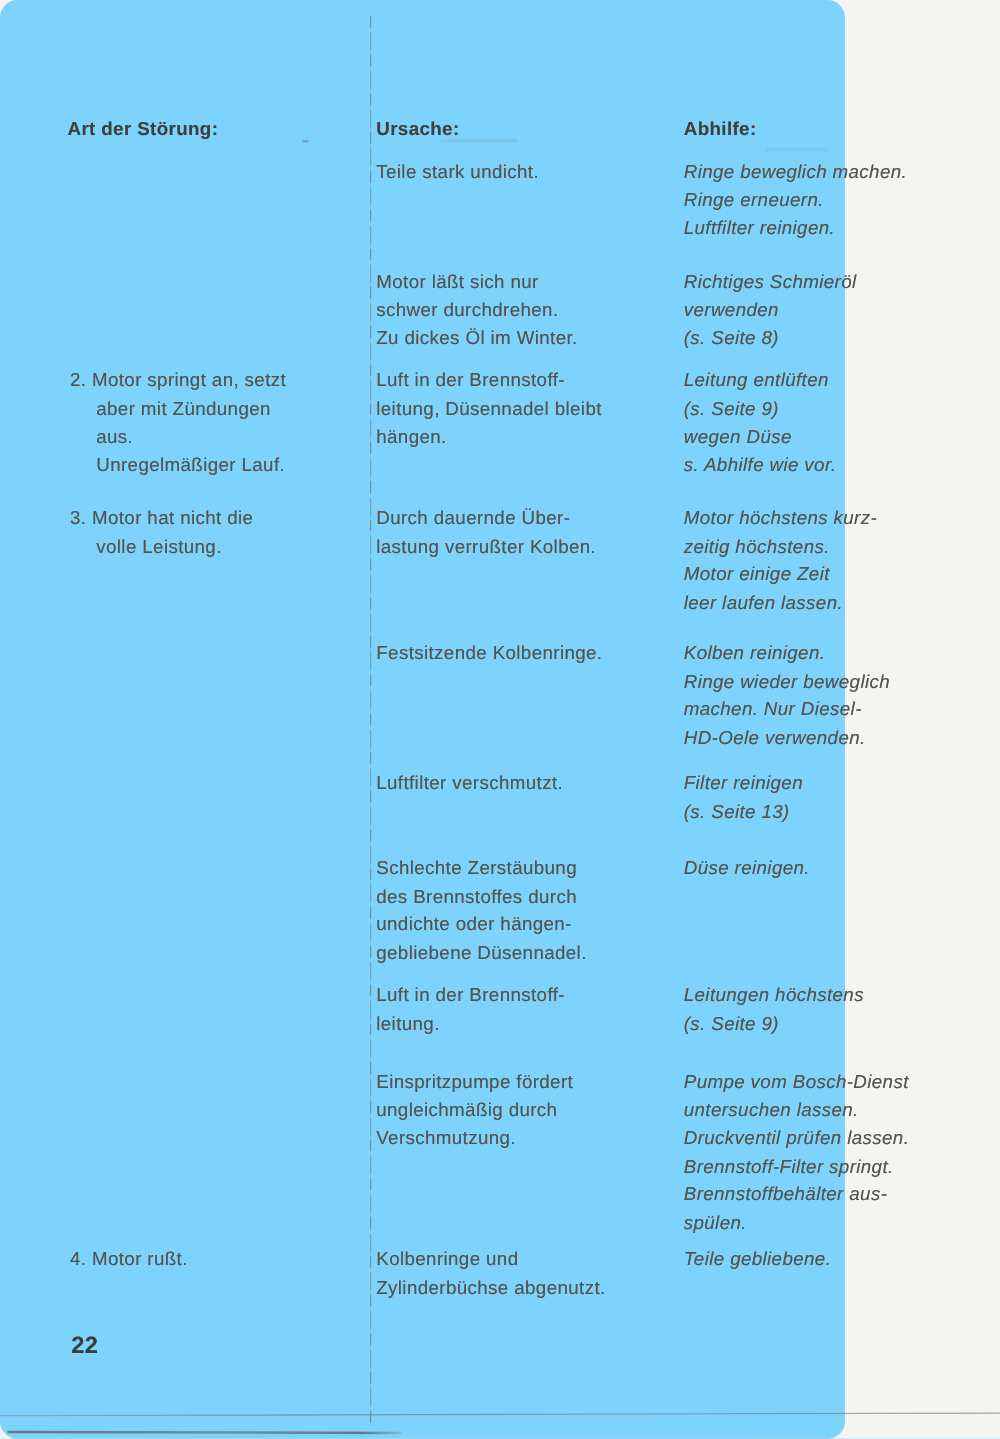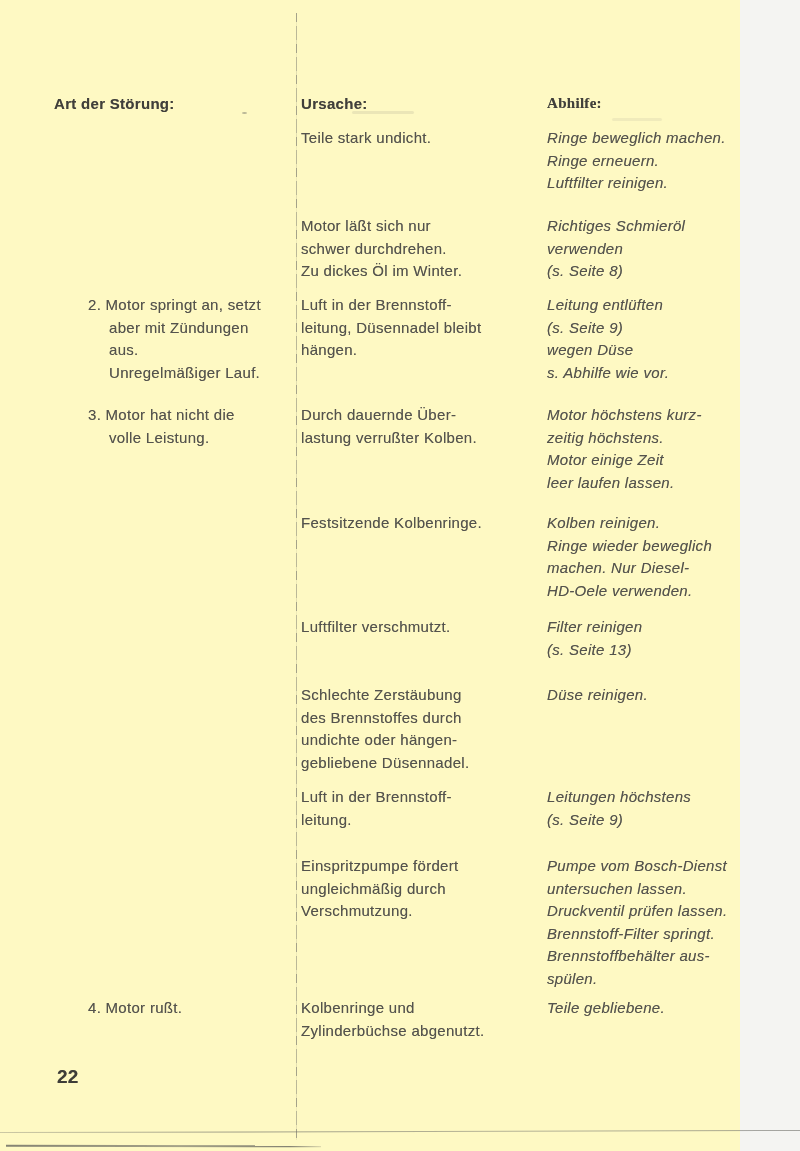--- a/index.html
+++ b/index.html
@@ -4,39 +4,40 @@
 <style>
   html,body{margin:0;padding:0;}
   body{
     width:800px;height:1151px;
     background:#f4f4f2;
     font-family:"Liberation Sans", sans-serif;
     overflow:hidden;
   }
   .page{
     position:relative;
-    width:740px;height:1151px;
-    background:#fef9c3;
+    width:676px;height:1151px;
+    background:#7dd3fc;
     color:#54534d;
     font-size:15px;
     letter-spacing:0.3px;
+    border-radius:14px;
   }
   
   .page .line, .page .hdr, .page .pageno{
     text-shadow:0 0 0.5px rgba(90,89,84,0.55);
     white-space:nowrap;
   }
   .hdr{
     position:absolute;
     font-weight:700;
     color:#403f3a;
   }
   .row{position:absolute;left:0;width:800px;}
   .col{position:absolute;top:0;line-height:22.5px;}
-  .col-fault{left:56px;margin-left:32px;}
+  .col-fault{left:56px;}
   .col-cause{left:301px;}
   .col-remedy{left:547px;font-style:italic;}
   .line.indent{padding-left:21px;}
   .pageno{
     position:absolute;
     left:57px;top:1066px;
     font-weight:700;
     color:#3e3d38;
     font-size:19px;
   }
@@ -90,21 +91,21 @@
 </style>
 </head>
 <body>
 
 <div class="page">
 
   <div class="vline"></div>
 
   <div class="hdr" style="left:54px;top:95px;">Art der Störung:</div>
   <div class="hdr" style="left:301px;top:95px;">Ursache:</div>
-  <div class="hdr" style="left:547px;top:95px;font-family:Liberation Serif, serif;">Abhilfe:</div>
+  <div class="hdr" style="left:547px;top:95px;">Abhilfe:</div>
 
   <div id="rows">
       <div class="row" style="top: 127px;">
         <div class="col col-cause">
           <div class="line">Teile stark undicht.</div>
         </div>
         <div class="col col-remedy">
           <div class="line">Ringe beweglich machen.</div>
           <div class="line">Ringe erneuern.</div>
           <div class="line">Luftfilter reinigen.</div>

